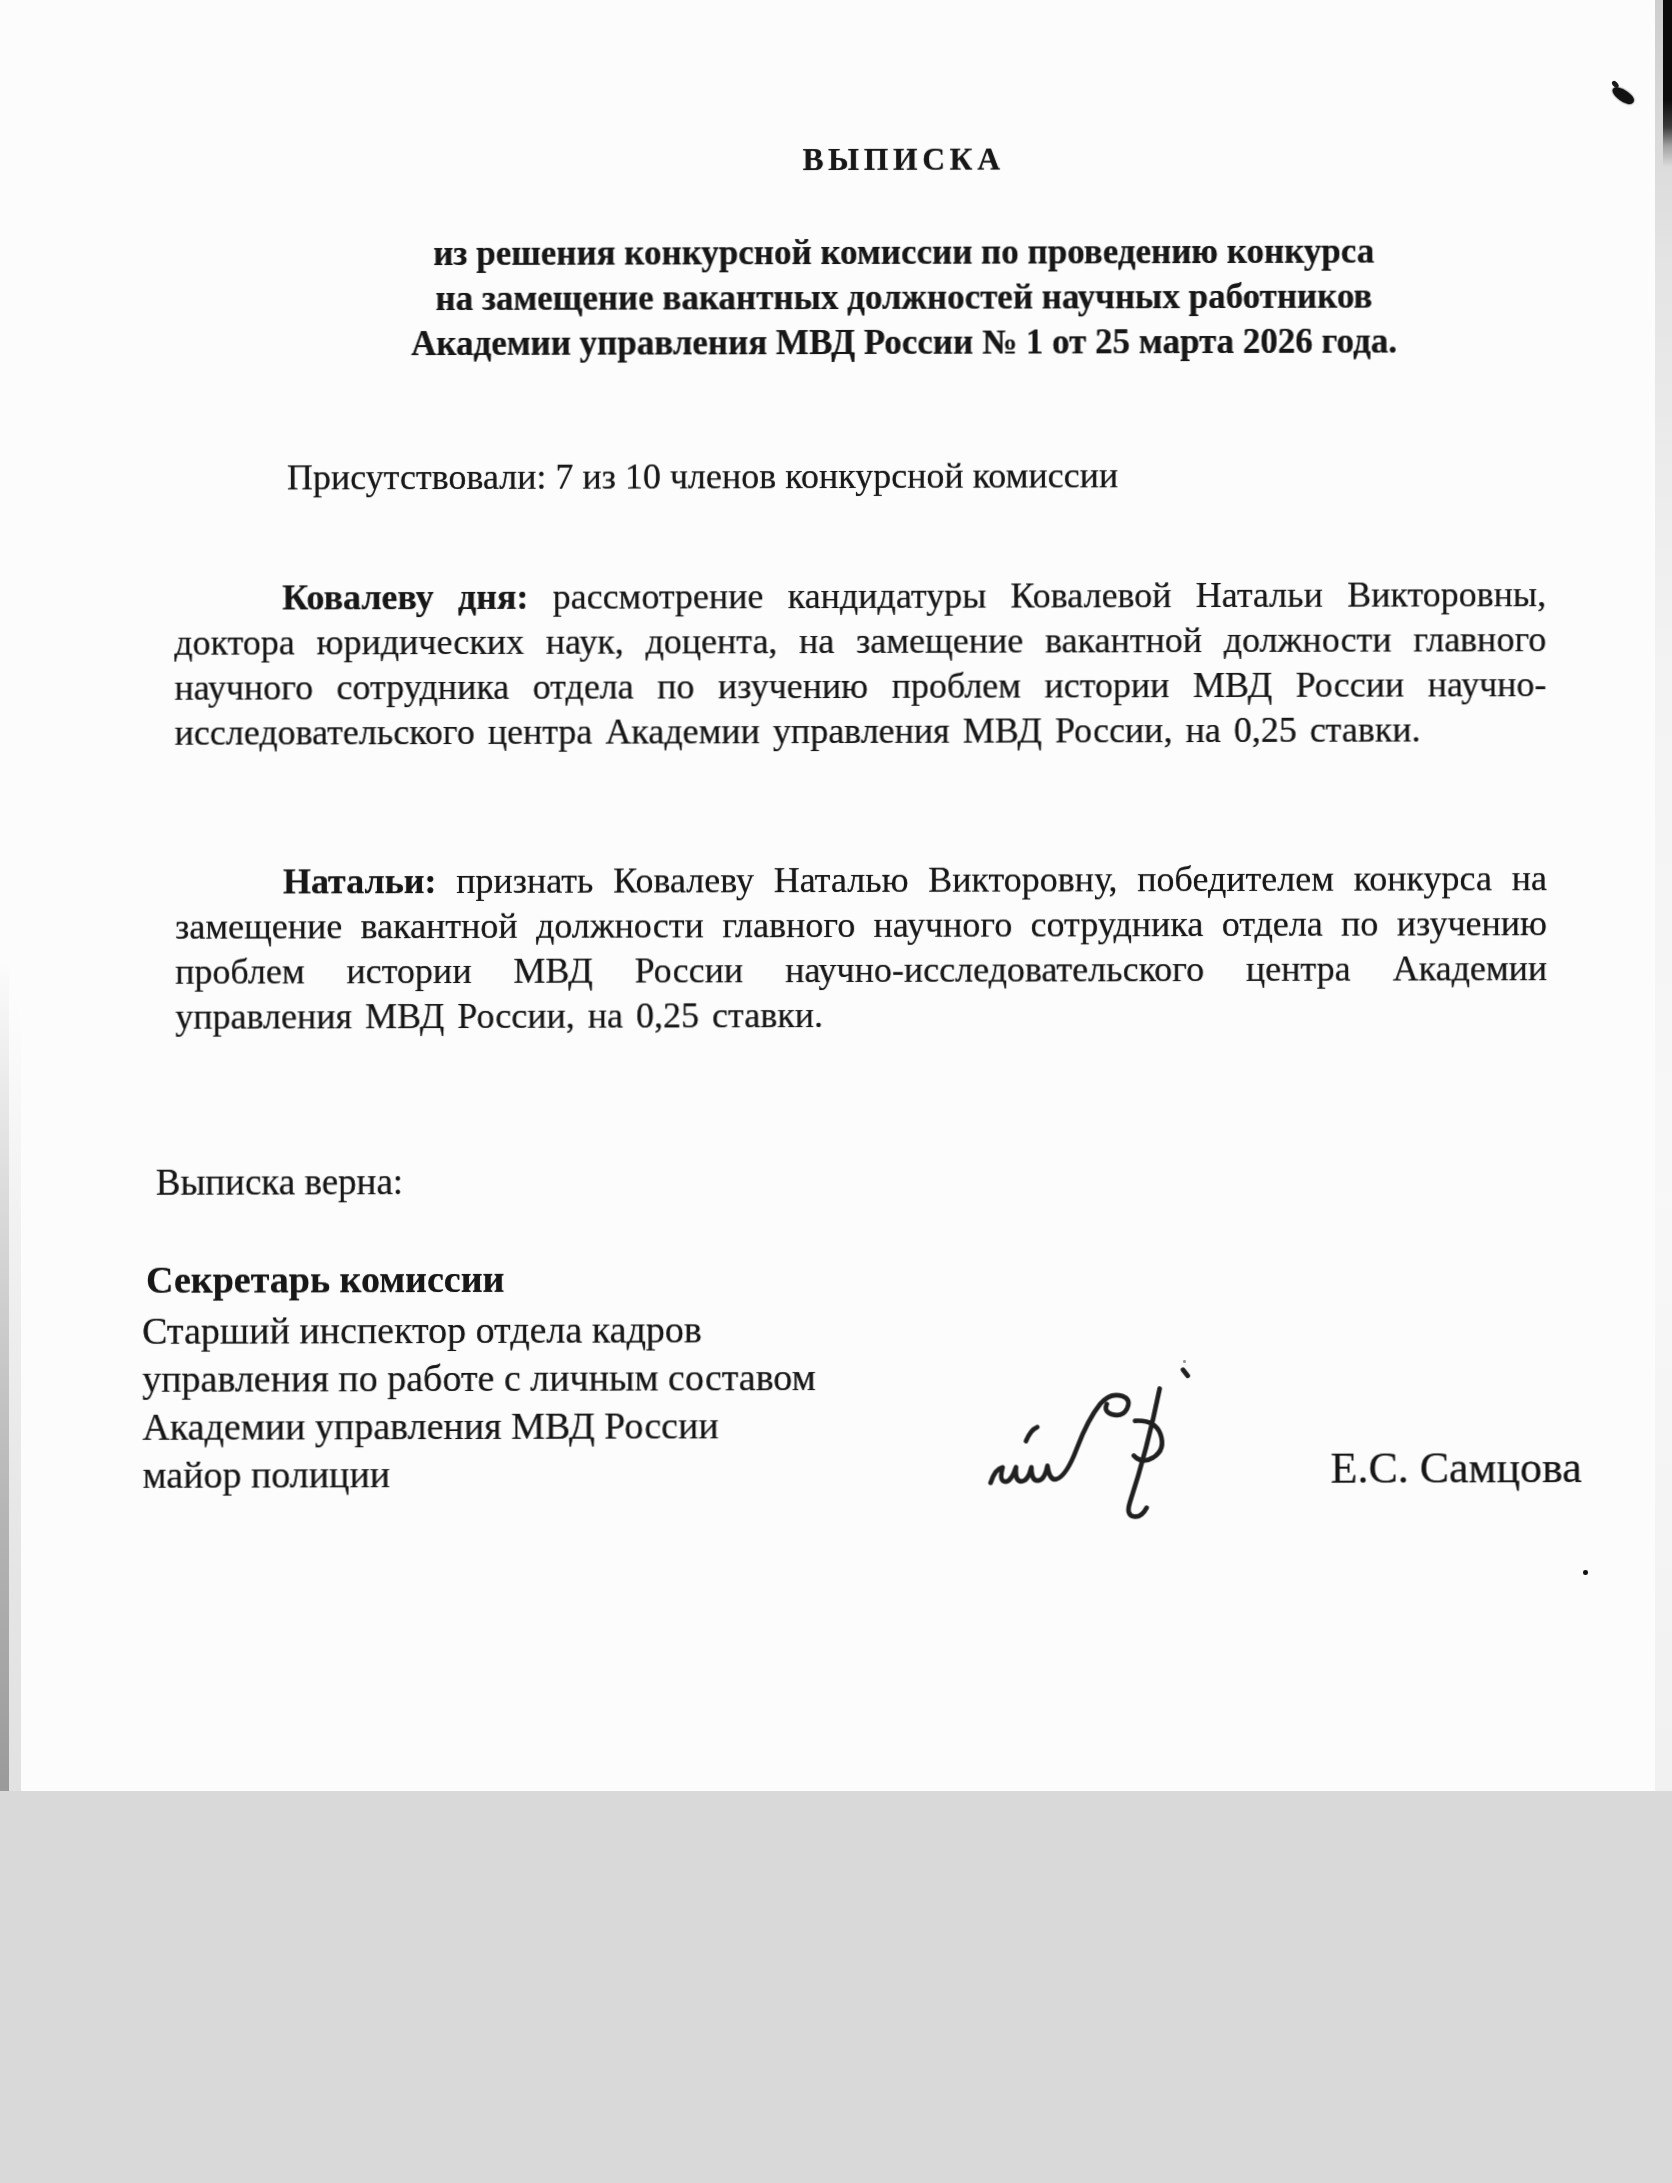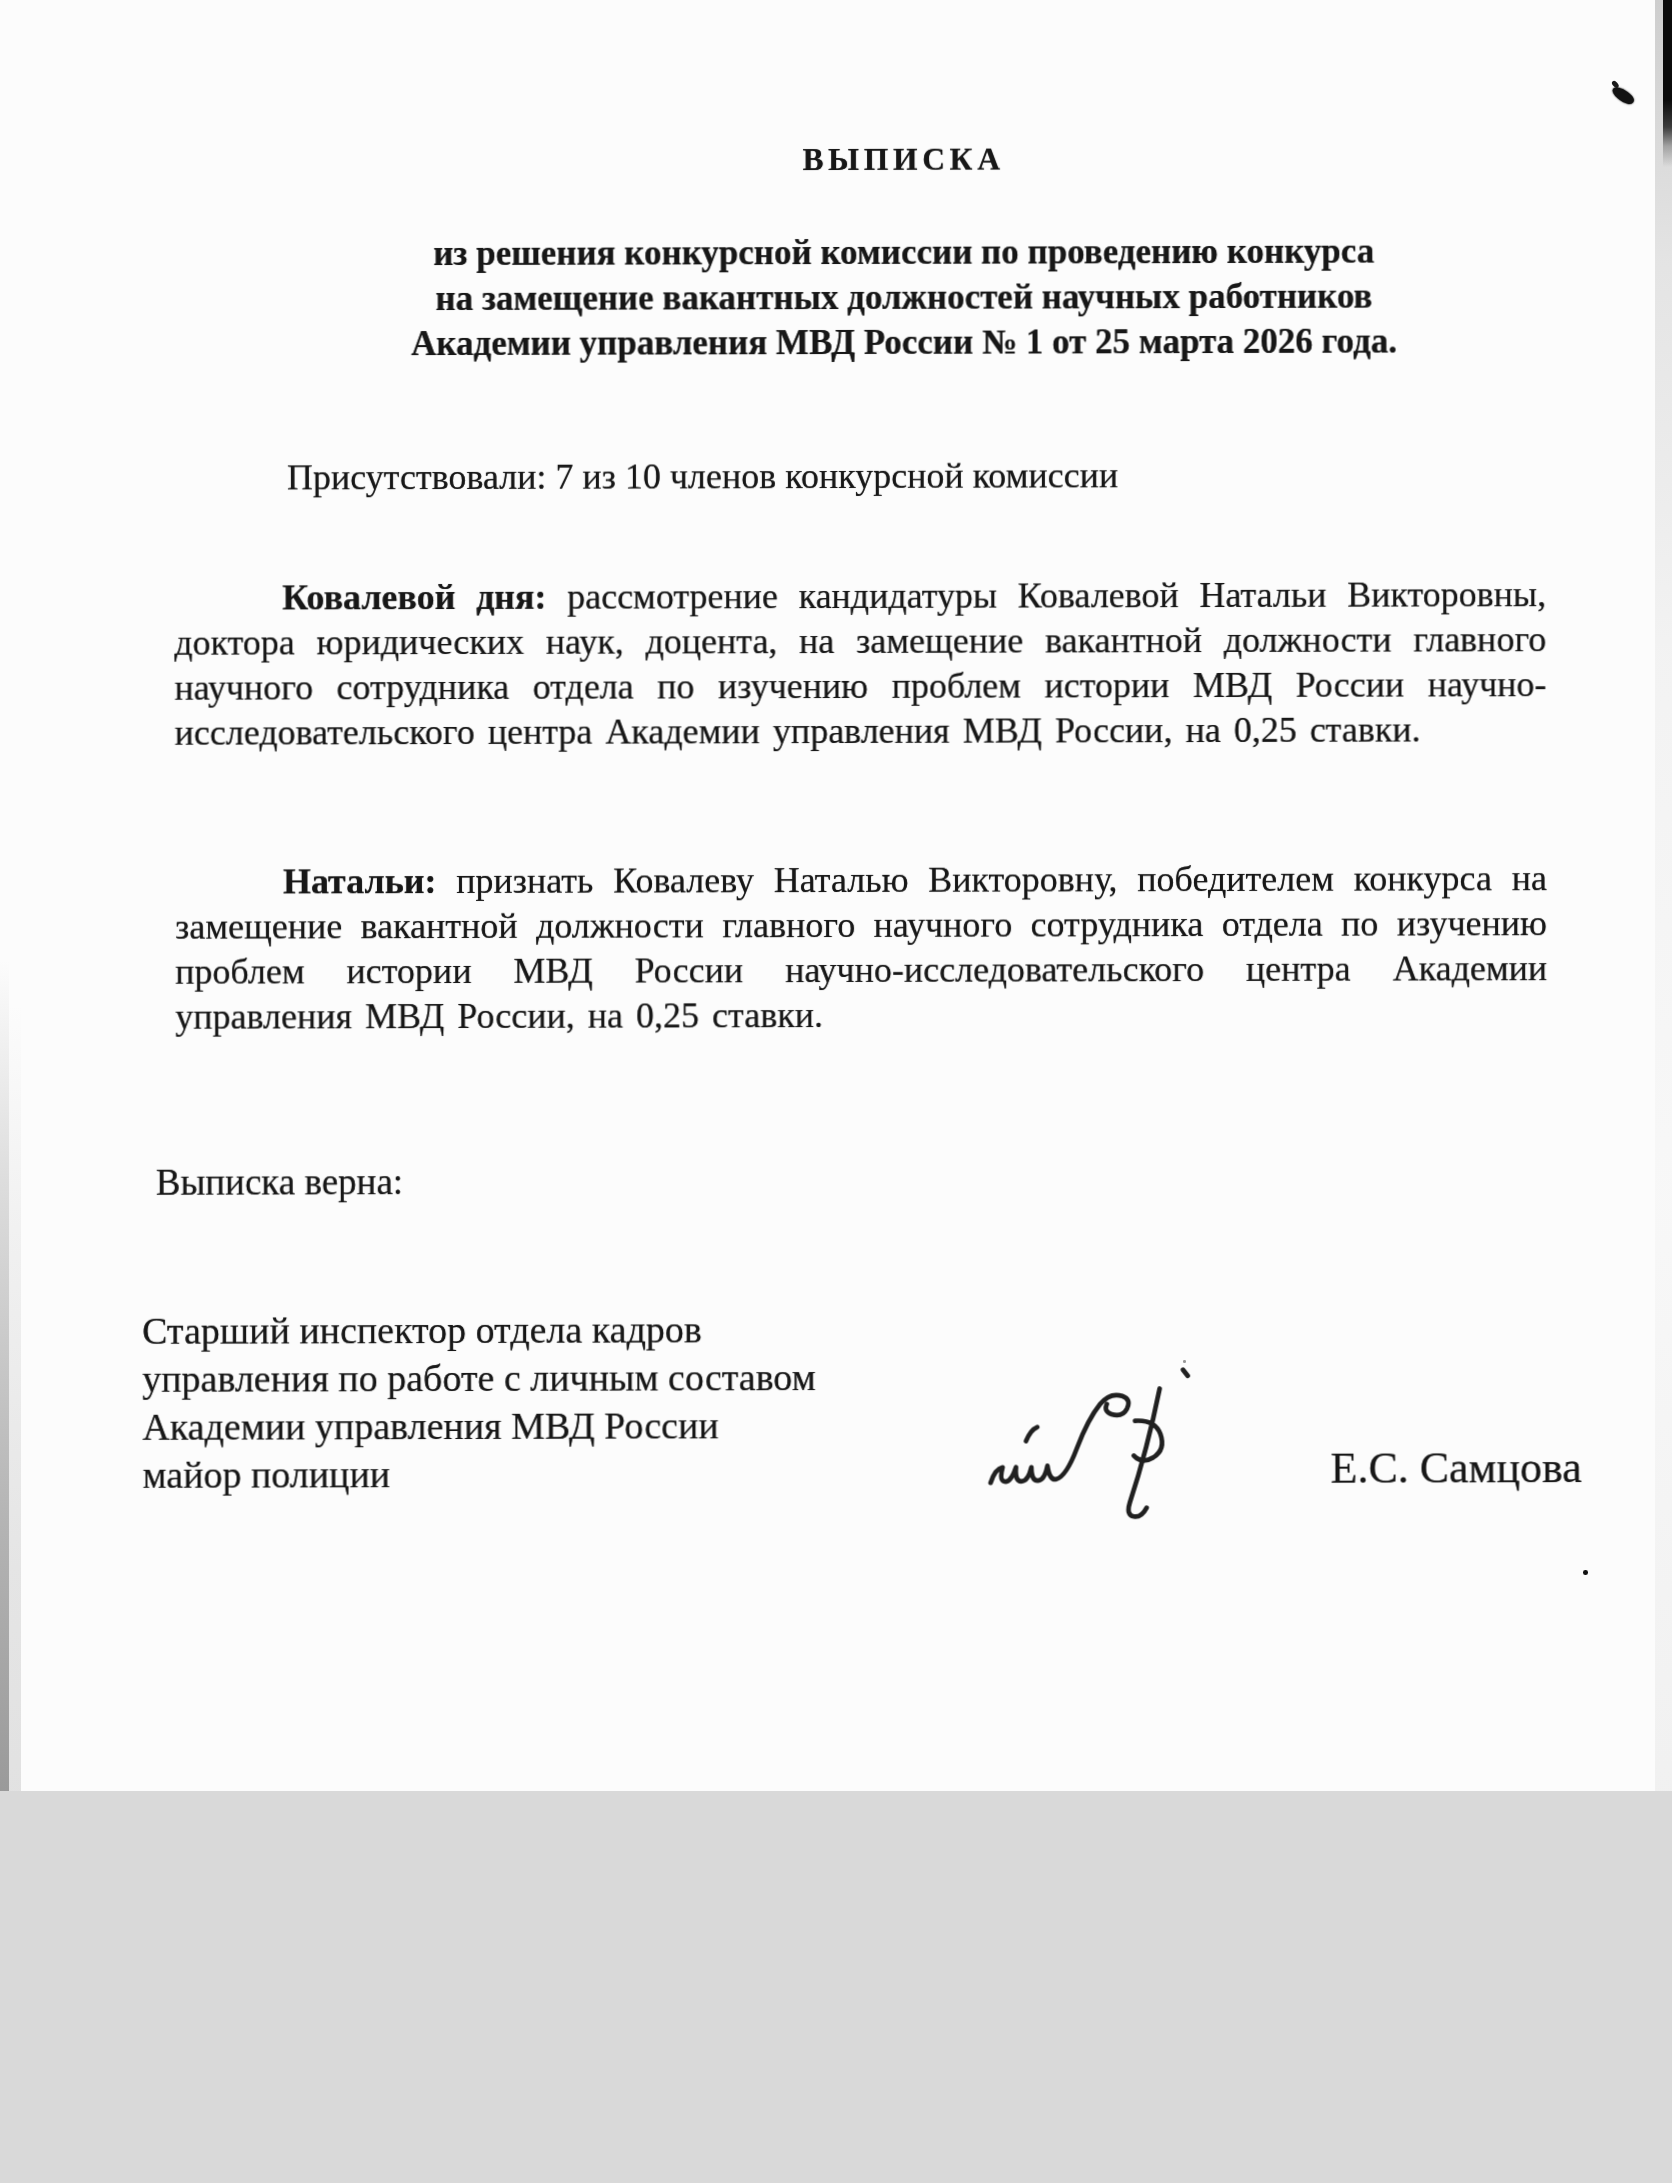--- a/index.html
+++ b/index.html
@@ -86,26 +86,27 @@
     <div class="doc-title">ВЫПИСКА</div>
 
     <div class="doc-subtitle">
       <div>из решения конкурсной комиссии по проведению конкурса</div>
       <div>на замещение вакантных должностей научных работников</div>
       <div>Академии управления МВД России № 1 от 25 марта 2026 года.</div>
     </div>
 
     <div class="attendance">Присутствовали: 7 из 10 членов конкурсной комиссии</div>
 
-    <p class="para" id="agenda-para"><span class="lead">Ковалевой дня:</span> <span>рассмотрение кандидатуры Ковалевой Натальи Викторовны, доктора юридических наук, доцента, на замещение вакантной должности главного научного сотрудника отдела по изучению проблем истории МВД России научно-исследовательского центра Академии управления МВД России, на 0,25 ставки.</span></p>
+    <p class="para" id="agenda-para"><span class="lead">Ковалеву дня:</span> <span>рассмотрение кандидатуры Ковалевой Натальи Викторовны, доктора юридических наук, доцента, на замещение вакантной должности главного научного сотрудника отдела по изучению проблем истории МВД России научно-исследовательского центра Академии управления МВД России, на 0,25 ставки.</span></p>
 
     <p class="para" id="decision-para"><span class="lead">Натальи:</span> <span>признать Ковалеву Наталью Викторовну, победителем конкурса на замещение вакантной должности главного научного сотрудника отдела по изучению проблем истории МВД России научно-исследовательского центра Академии управления МВД России, на 0,25 ставки.</span></p>
 
     <div class="certify">Выписка верна:</div>
 
+    <div class="sig-role-bold">Секретарь комиссии</div>
 
     <div class="sig-roles">
       <div>Старший инспектор отдела кадров</div>
       <div>управления по работе с личным составом</div>
       <div>Академии управления МВД России</div>
       <div>майор полиции</div>
     </div>
 
     <svg class="signature" viewBox="0 0 570 260" fill="none" xmlns="http://www.w3.org/2000/svg">
       <g stroke="#101010" stroke-width="7" stroke-linecap="round" stroke-linejoin="round" opacity="0.93">

